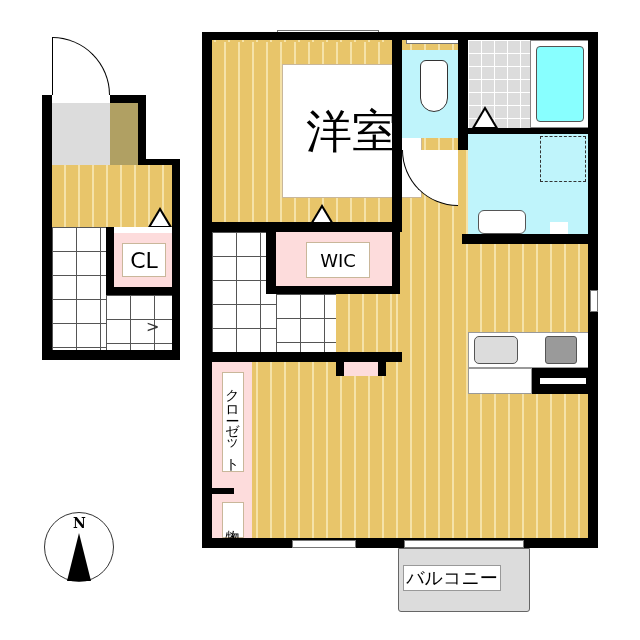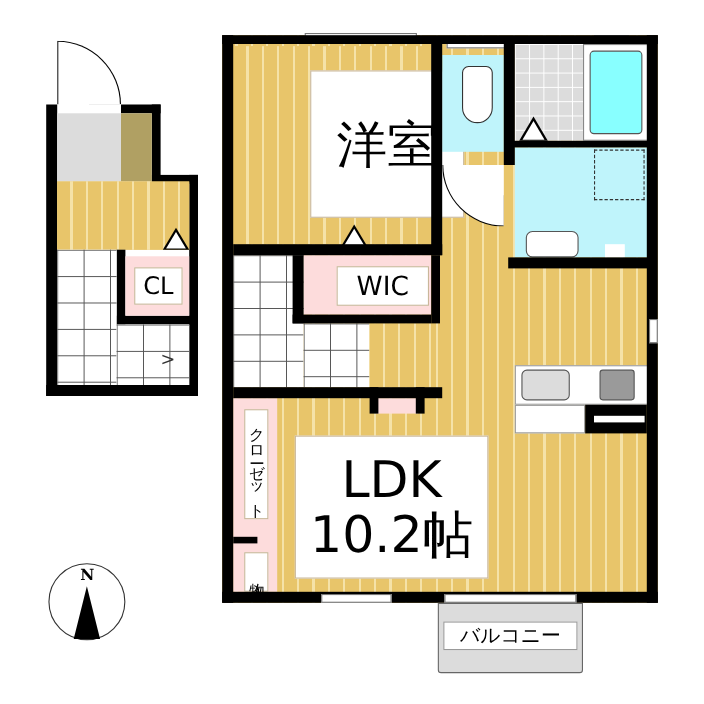--- a/index.html
+++ b/index.html
@@ -84,36 +84,32 @@
   <div class="abs" style="left:338px;top:104px;width:46px;height:46px;border:1px dashed #333;"></div>
   <div class="abs" style="left:276px;top:178px;width:48px;height:24px;background:#fff;border:1px solid #555;border-radius:6px;"></div>
   <div class="abs" style="left:348px;top:190px;width:18px;height:12px;background:#fff;"></div>
 
   <div class="abs" style="left:266px;top:300px;width:122px;height:36px;background:#fff;border:1px solid #999;"></div>
   <div class="abs" style="left:272px;top:304px;width:44px;height:28px;background:#dcdcdc;border:1px solid #555;border-radius:5px;"></div>
   <div class="abs" style="left:343px;top:304px;width:32px;height:28px;background:#9a9a9a;border:1px solid #555;border-radius:3px;"></div>
   <div class="abs" style="left:266px;top:336px;width:64px;height:26px;background:#fff;border:1px solid #999;"></div>
 
   <div class="abs pink" style="left:74px;top:200px;width:116px;height:54px;"></div>
-  <div class="abs label-box" style="left:104px;top:210px;width:84px;height:36px;font-size:24px;">WIC</div>
+  <div class="abs label-box" style="left:104px;top:210px;width:64px;height:36px;font-size:18px;">WIC</div>
 
   <div class="abs stairs" style="left:10px;top:200px;width:64px;height:120px;"></div>
   <div class="abs stairs" style="left:74px;top:262px;width:60px;height:58px;"></div>
   <div class="abs floor" style="left:134px;top:262px;width:56px;height:58px;"></div>
 
   <div class="abs pink" style="left:10px;top:330px;width:40px;height:176px;"></div>
   <div class="abs label-box vert" style="left:20px;top:340px;width:22px;height:100px;">クローゼット</div>
   <div class="abs label-box vert" style="left:20px;top:470px;width:22px;height:36px;">物入</div>
 
   <div class="abs pink" style="left:140px;top:330px;width:38px;height:14px;"></div>
 
-  <div class="abs label-box" style="left:66px;top:364px;width:176px;height:130px;flex-direction:column;">
-    <div class="big">LDK</div>
-    <div class="big">10.2帖</div>
-  </div>
 
   <div class="wall" style="left:0;top:0;width:10px;height:516px;"></div>
   <div class="wall" style="left:0;top:0;width:396px;height:8px;"></div>
   <div class="wall" style="left:386px;top:0;width:10px;height:516px;"></div>
   <div class="wall" style="left:0;top:506px;width:396px;height:10px;"></div>
   <div class="wall" style="left:10px;top:190px;width:190px;height:10px;"></div>
   <div class="wall" style="left:190px;top:8px;width:10px;height:192px;"></div>
   <div class="wall" style="left:256px;top:8px;width:10px;height:110px;"></div>
   <div class="wall" style="left:260px;top:96px;width:130px;height:6px;"></div>
   <div class="wall" style="left:260px;top:202px;width:130px;height:10px;"></div>
@@ -126,19 +122,19 @@
   <div class="wall" style="left:10px;top:456px;width:22px;height:6px;"></div>
   <div class="wall" style="left:330px;top:336px;width:56px;height:26px;"></div>
   <div class="abs" style="left:338px;top:346px;width:46px;height:6px;background:#fff;"></div>
 
   <div class="abs window" style="left:90px;top:508px;width:64px;height:8px;"></div>
   <div class="abs window" style="left:202px;top:508px;width:120px;height:8px;"></div>
   <div class="abs window" style="left:388px;top:258px;width:8px;height:22px;"></div>
 </div>
 
 <div class="abs" style="left:398px;top:548px;width:132px;height:64px;border:1px solid #666;border-radius:0 0 3px 3px;background:#dcdcdc;">
-  <div class="abs label-box" style="left:4px;top:16px;width:122px;height:26px;font-size:18px;border:1px solid #999;">バルコニー</div>
+  <div class="abs label-box" style="left:4px;top:16px;width:98px;height:26px;font-size:18px;border:1px solid #999;">バルコニー</div>
 </div>
 
 <div class="abs" style="left:44px;top:512px;width:70px;height:70px;border:1px solid #333;border-radius:50%;background:#fff;">
   <div class="abs" style="left:28px;top:2px;font-size:14px;font-weight:bold;font-family:'DejaVu Serif', serif;">N</div>
   <div class="abs" style="left:22px;top:20px;border-left:12px solid transparent;border-right:12px solid transparent;border-bottom:48px solid #000;"></div>
 </div>
 
 </body></html>

